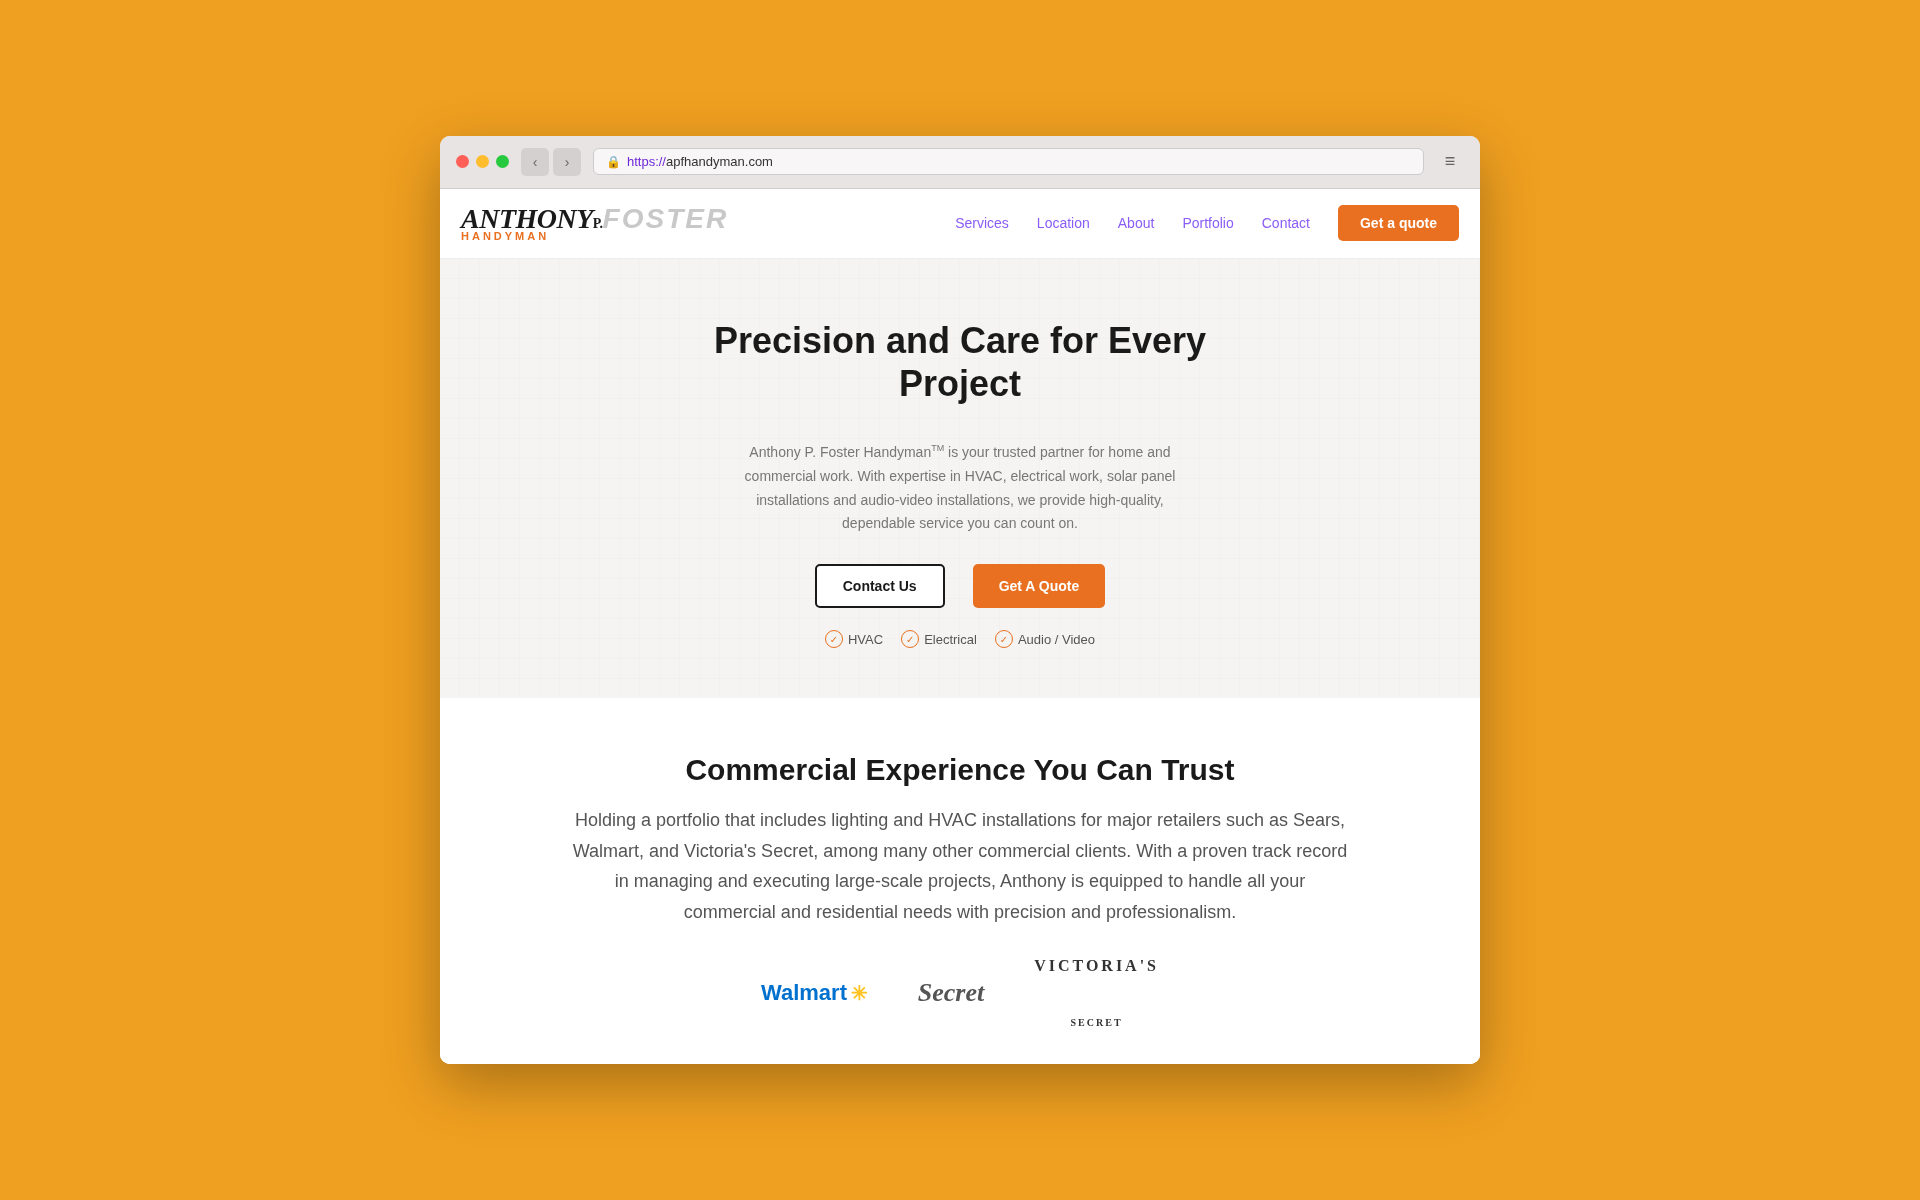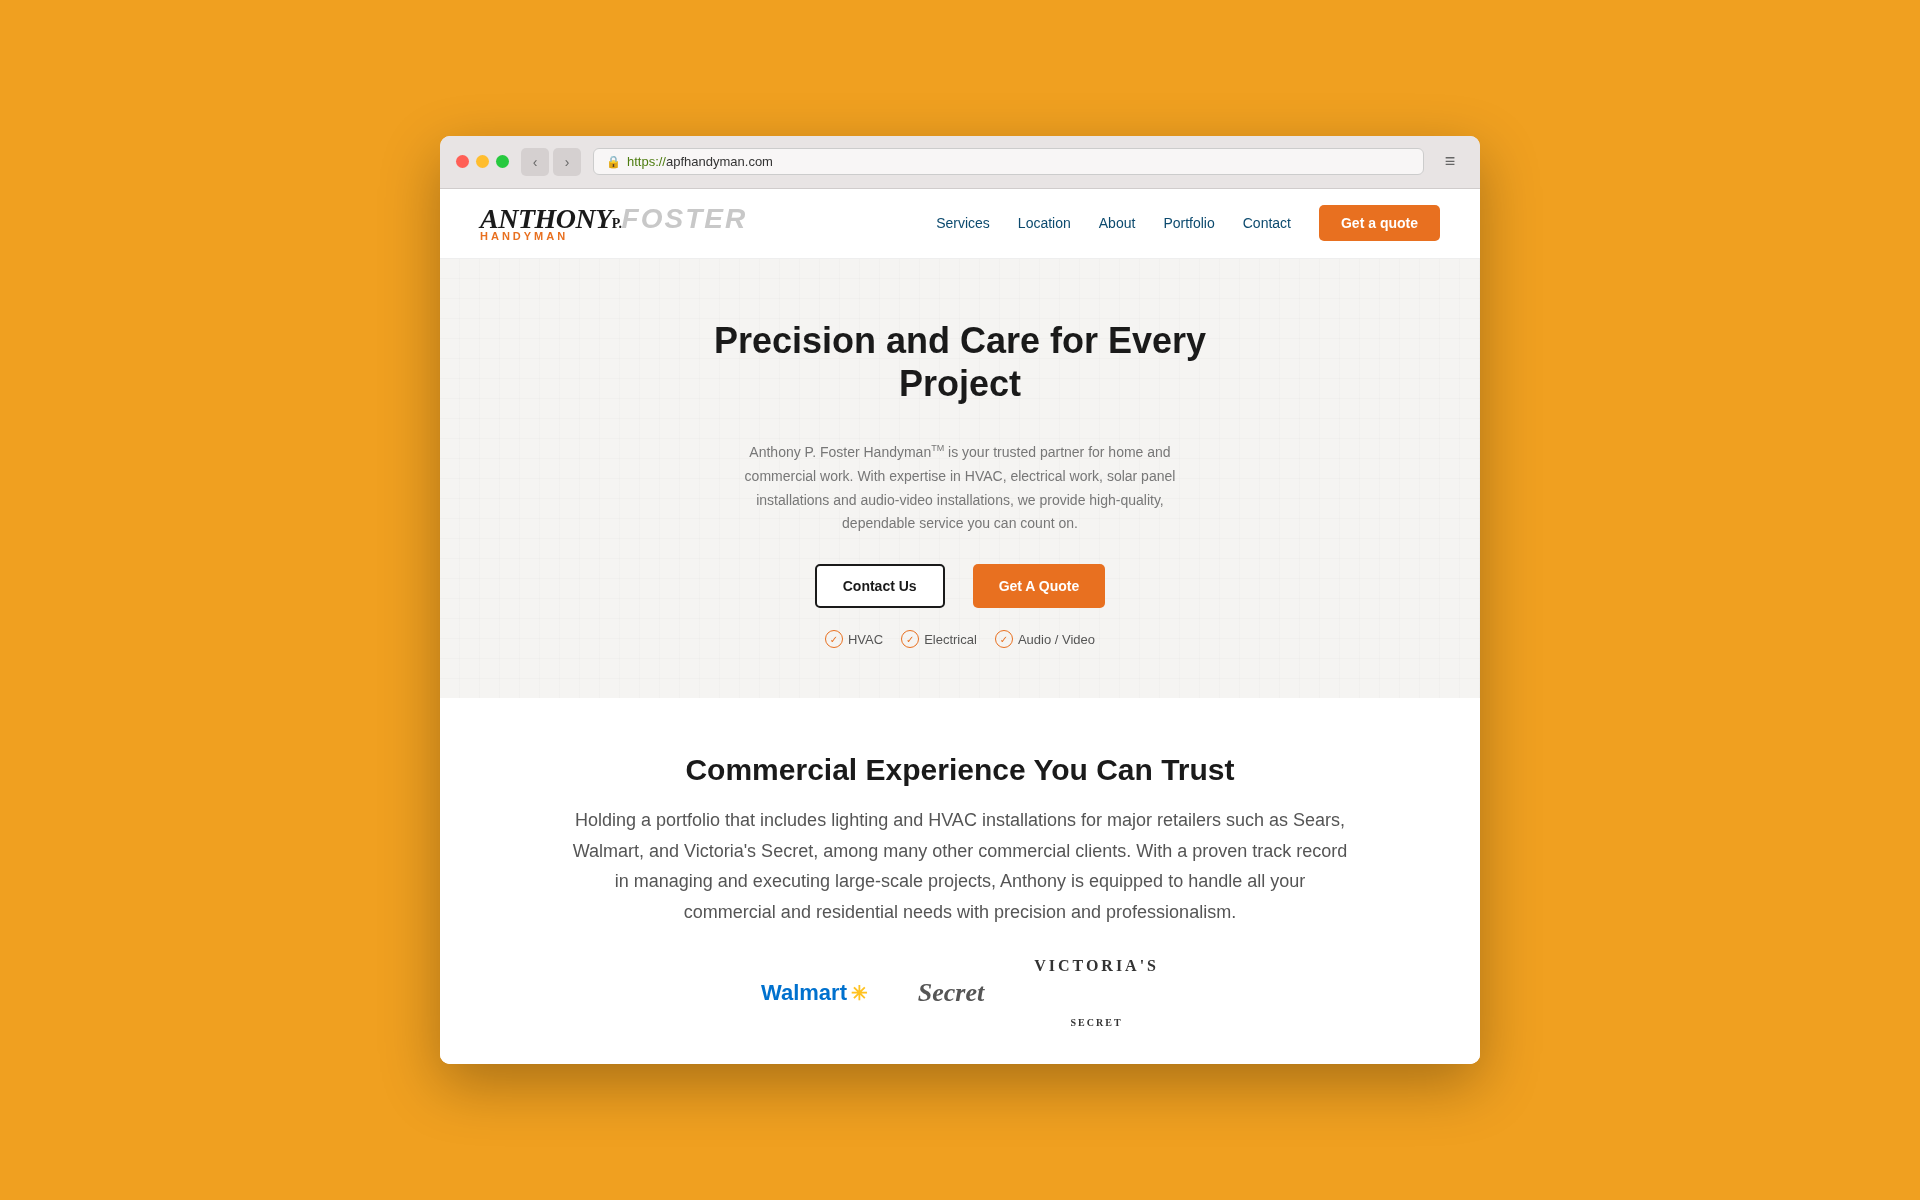--- a/index.html
+++ b/index.html
@@ -77,21 +77,21 @@
       font-size: 13px;
     }
     .lock-icon {
       color: #888;
       font-size: 12px;
     }
     .url-text {
       color: #333;
     }
     .url-https {
-      color: #4d7c0f;
+      color: #6d28d9;
       font-weight: 500;
     }
     .menu-btn {
       width: 28px;
       height: 28px;
       background: none;
       border: none;
       cursor: pointer;
       display: flex;
       align-items: center;
@@ -99,21 +99,21 @@
       color: #666;
       font-size: 18px;
     }
     
     .website {
       background: white;
     }
     
     .site-header {
       background: white;
-      padding: 16px 40px;
+      padding: 16px 21px;
       display: flex;
       align-items: center;
       justify-content: space-between;
       border-bottom: 1px solid #eee;
     }
     .logo {
       display: flex;
       flex-direction: column;
       line-height: 1;
     }
@@ -154,21 +154,21 @@
       letter-spacing: 3px;
       text-transform: uppercase;
       margin-top: -2px;
     }
     .site-nav {
       display: flex;
       align-items: center;
       gap: 28px;
     }
     .nav-link {
-      color: #0c4a6e;
+      color: #8b5cf6;
       text-decoration: none;
       font-size: 14px;
       font-weight: 500;
     }
     .get-quote-btn {
       background: #E87020;
       color: white;
       border: none;
       padding: 10px 22px;
       border-radius: 5px;

